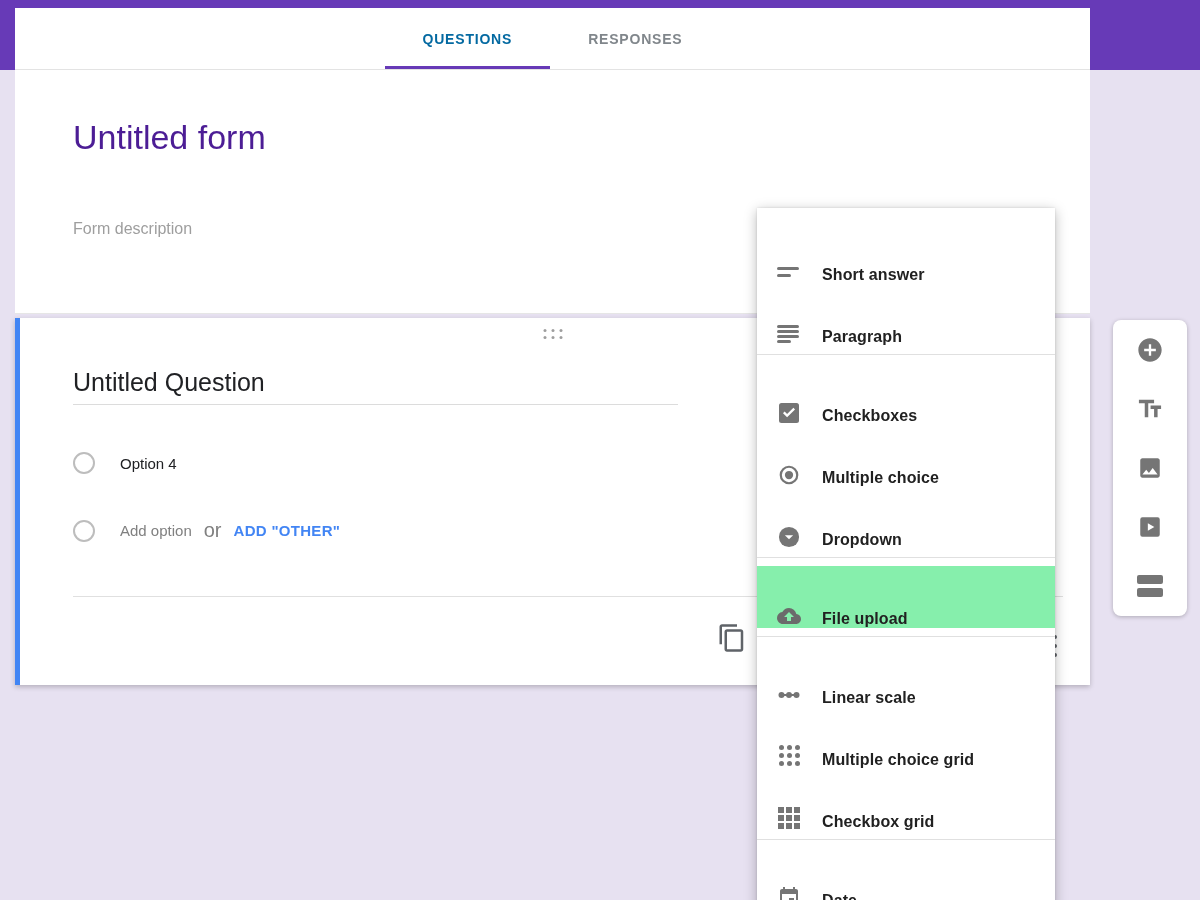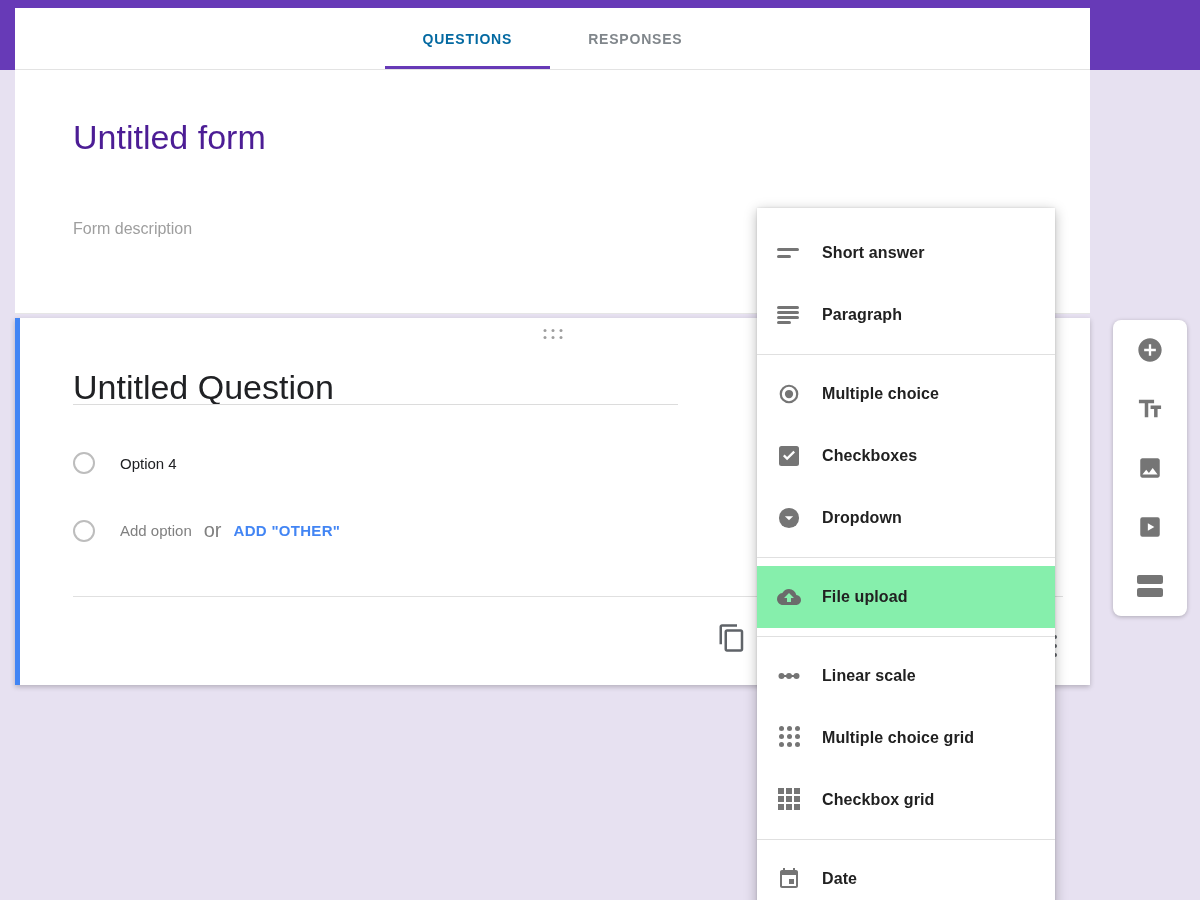--- a/index.html
+++ b/index.html
@@ -38,21 +38,21 @@
     position:absolute; left:15px; top:318px; width:1075px; height:367px;
     background:#fff; box-shadow:0 2px 5px rgba(0,0,0,.22);
   }
   .active-border { position:absolute; left:0; top:0; bottom:0; width:5px; background:#4285f4; }
   .drag-handle {
     position:absolute; left:50%; top:11px; transform:translateX(-50%);
     display:grid; grid-template-columns:repeat(3,3px); grid-template-rows:repeat(2,3px);
     column-gap:5px; row-gap:4px; cursor:move;
   }
   .drag-handle i { width:3px; height:3px; border-radius:50%; background:#9e9e9e; }
-  .q-title { position:absolute; left:58px; top:50px; font-size:34px; font-weight:400; color:#202124; }
+  .q-title { position:absolute; left:58px; top:50px; font-size:25px; font-weight:400; color:#202124; }
   .q-title-underline { position:absolute; left:58px; top:86px; width:605px; height:1px; background:#dcdcdc; }
   .option-row { position:absolute; left:58px; display:flex; align-items:center; }
   .option-row.r1 { top:134px; }
   .option-row.r2 { top:201px; }
   .radio {
     width:22px; height:22px; border:2px solid #bdbdbd; border-radius:50%;
     margin-right:25px; background:#fff;
   }
   .opt-label { font-size:15px; color:#202124; }
   .opt-muted { font-size:15px; color:#808080; }
@@ -72,21 +72,21 @@
   .tool-btn { width:28px; height:28px; display:flex; align-items:center; justify-content:center; cursor:pointer; }
   .section-icon { display:flex; flex-direction:column; gap:4px; }
   .section-icon i { width:26px; height:9px; border-radius:2px; background:#757575; }
   
   .type-menu {
     position:absolute; left:757px; top:208px; width:298px;
     background:#fff; padding:14px 0 10px;
     box-shadow:0 3px 12px rgba(0,0,0,.28), 0 0 2px rgba(0,0,0,.12);
     z-index:10;
   }
-  .menu-item { height:62px; display:flex; align-items:center; padding-left:20px; cursor:pointer; }
+  .menu-item { height:62px; display:flex; align-items:flex-end; padding-left:20px; cursor:pointer; }
   .menu-item.highlighted { background:#86efac; }
   .mi-icon { width:24px; height:24px; margin-right:21px; display:flex; align-items:center; justify-content:center; flex-shrink:0; }
   .mi-label { font-size:16px; font-weight:600; color:#212121; letter-spacing:.1px; }
   .menu-divider { height:1px; background:#e0e0e0; margin:8px 0; }
   
   .ic-short { display:flex; flex-direction:column; gap:4px; align-items:flex-start; }
   .ic-short i { height:3px; border-radius:1.5px; background:#757575; }
   .ic-short i:nth-child(1){ width:22px; } .ic-short i:nth-child(2){ width:14px; }
   .ic-para { display:flex; flex-direction:column; gap:2px; align-items:flex-start; }
   .ic-para i { height:3px; border-radius:1.5px; background:#757575; width:22px; }
@@ -203,36 +203,36 @@
         <i></i>
         <i></i>
       </span>
     <span class="mi-label">Paragraph</span>
   </div>
 
   <div class="menu-divider"></div>
 
   <div class="menu-item">
     <span class="mi-icon">
+      <svg width="20" height="20" viewBox="0 0 20 20">
+          <rect width="20" height="20" rx="2.5" fill="#757575"></rect>
+          <path d="M8.1 14.3 4 10.2l1.6-1.6 2.5 2.5 6.3-6.3L16 6.4z" fill="#fff"></path>
+        </svg>
+    </span>
+    <span class="mi-label">Checkboxes</span>
+  </div>
+
+  <div class="menu-item">
+    <span class="mi-icon">
       <svg width="22" height="22" viewBox="0 0 24 24">
           <circle cx="12" cy="12" r="9" fill="none" stroke="#757575" stroke-width="2.4"></circle>
           <circle cx="12" cy="12" r="4.5" fill="#757575"></circle>
         </svg>
     </span>
     <span class="mi-label">Multiple choice</span>
-  </div>
-
-  <div class="menu-item">
-    <span class="mi-icon">
-      <svg width="20" height="20" viewBox="0 0 20 20">
-          <rect width="20" height="20" rx="2.5" fill="#757575"></rect>
-          <path d="M8.1 14.3 4 10.2l1.6-1.6 2.5 2.5 6.3-6.3L16 6.4z" fill="#fff"></path>
-        </svg>
-    </span>
-    <span class="mi-label">Checkboxes</span>
   </div>
 
   <div class="menu-item">
     <span class="mi-icon">
       <svg width="22" height="22" viewBox="0 0 24 24">
           <circle cx="12" cy="12" r="11" fill="#757575"></circle>
           <path d="M7.5 10l4.5 4.5L16.5 10z" fill="#fff"></path>
         </svg>
     </span>
     <span class="mi-label">Dropdown</span>

